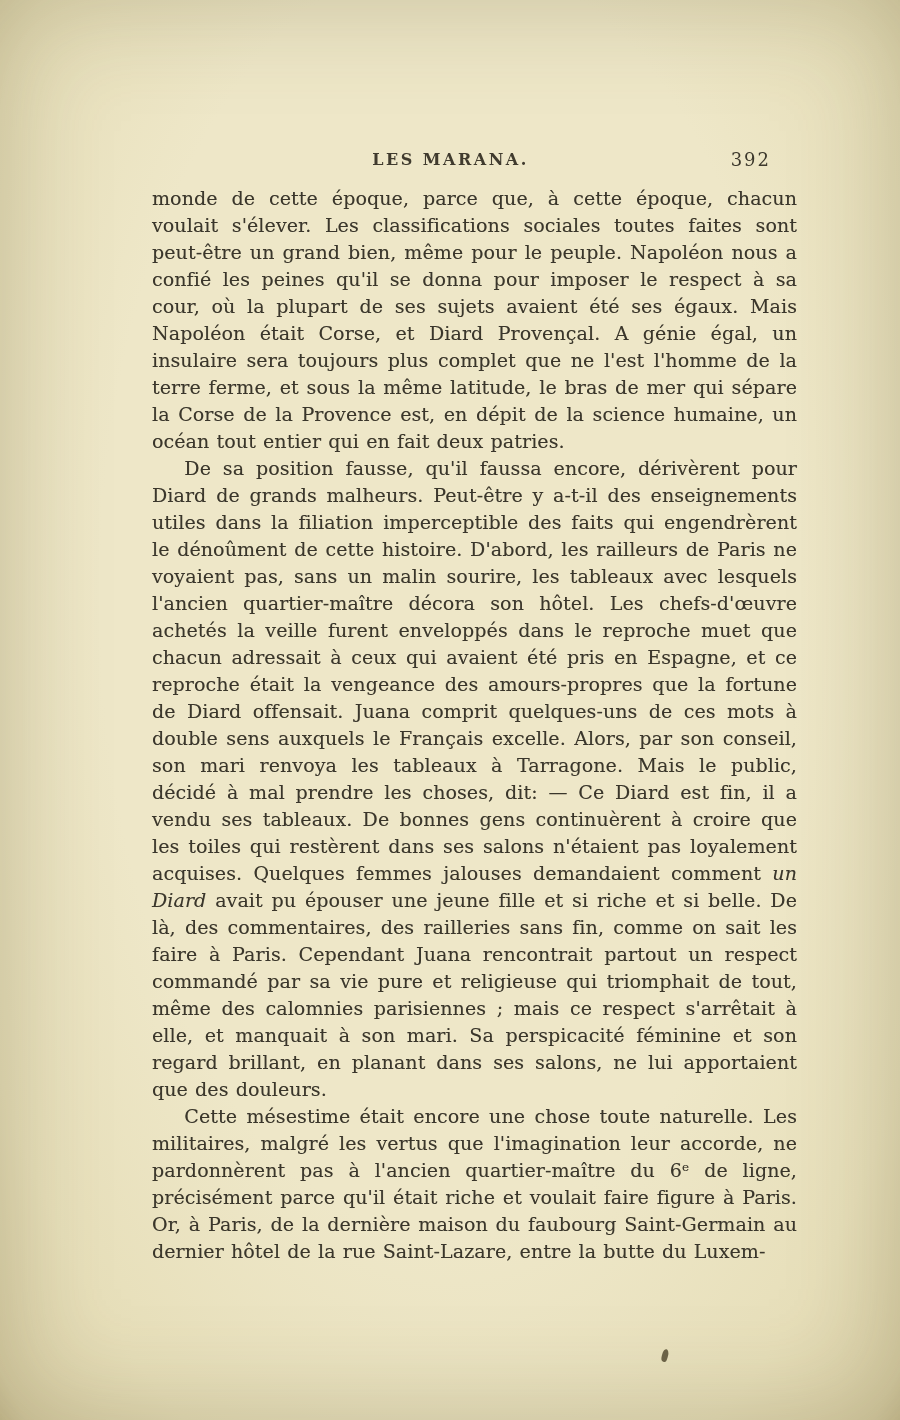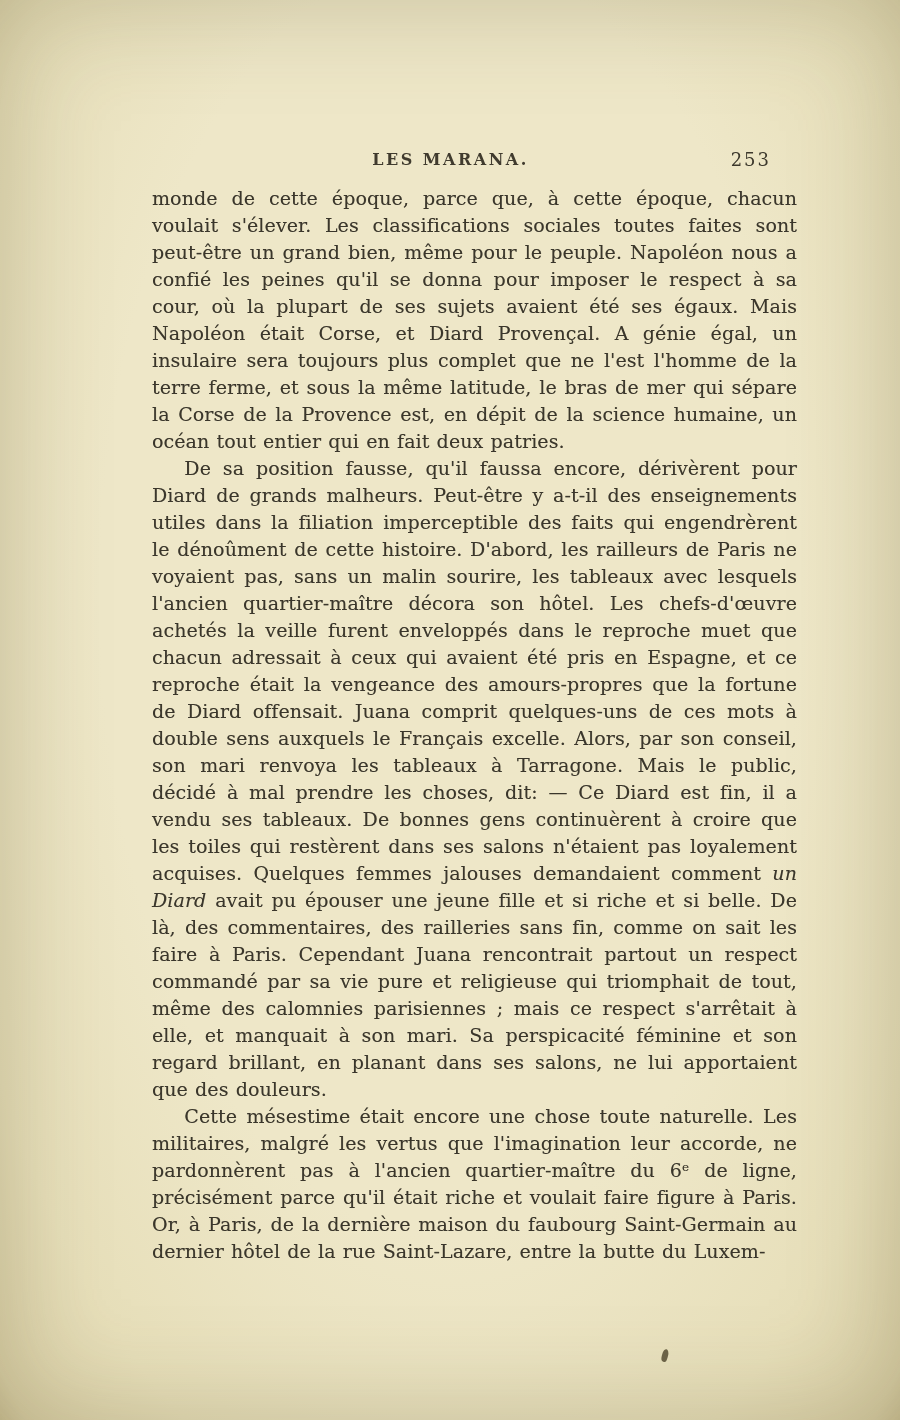--- a/index.html
+++ b/index.html
@@ -80,21 +80,21 @@
     opacity: 0.85;
   }
 </style>
 </head>
 <body>
 
 <div class="page">
 
   <div class="header">
     <span class="running-title">LES MARANA.</span>
-    <span class="page-number">253</span>
+    <span class="page-number">392</span>
   </div>
 
   <div class="text-block">
     <p class="para no-indent">monde de cette époque, parce que, à cette époque, chacun voulait s'élever. Les classifications sociales toutes faites sont peut-être un grand bien, même pour le peuple. Napoléon nous a confié les peines qu'il se donna pour imposer le respect à sa cour, où la plupart de ses sujets avaient été ses égaux. Mais Napoléon était Corse, et Diard Provençal. A génie égal, un insulaire sera toujours plus complet que ne l'est l'homme de la terre ferme, et sous la même latitude, le bras de mer qui sépare la Corse de la Provence est, en dépit de la science humaine, un océan tout entier qui en fait deux patries.</p>
     <p class="para"><span>De sa position fausse, qu'il faussa encore, dérivèrent pour Diard de grands malheurs. Peut-être y a-t-il des enseignements utiles dans la filiation imperceptible des faits qui engendrèrent le dénoûment de cette histoire. D'abord, les railleurs de Paris ne voyaient pas, sans un malin sourire, les tableaux avec lesquels l'ancien quartier-maître décora son hôtel. Les chefs-d'œuvre achetés la veille furent enveloppés dans le reproche muet que chacun adressait à ceux qui avaient été pris en Espagne, et ce reproche était la vengeance des amours-propres que la fortune de Diard offensait. Juana comprit quelques-uns de ces mots à double sens auxquels le Français excelle. Alors, par son conseil, son mari renvoya les tableaux à Tarragone. Mais le public, décidé à mal prendre les choses, dit: — Ce Diard est fin, il a vendu ses tableaux. De bonnes gens continuèrent à croire que les toiles qui restèrent dans ses salons n'étaient pas loyalement acquises. Quelques femmes jalouses demandaient comment </span><em class="italic">un Diard</em><span> avait pu épouser une jeune fille et si riche et si belle. De là, des commentaires, des railleries sans fin, comme on sait les faire à Paris. Cependant Juana rencontrait partout un respect commandé par sa vie pure et religieuse qui triomphait de tout, même des calomnies parisiennes ; mais ce respect s'arrêtait à elle, et manquait à son mari. Sa perspicacité féminine et son regard brillant, en planant dans ses salons, ne lui apportaient que des douleurs.</span></p>
     <p class="para">Cette mésestime était encore une chose toute naturelle. Les militaires, malgré les vertus que l'imagination leur accorde, ne pardonnèrent pas à l'ancien quartier-maître du 6ᵉ de ligne, précisément parce qu'il était riche et voulait faire figure à Paris. Or, à Paris, de la dernière maison du faubourg Saint-Germain au dernier hôtel de la rue Saint-Lazare, entre la butte du Luxem-</p>
   </div>
 
   <div class="ink-mark"></div>
 

